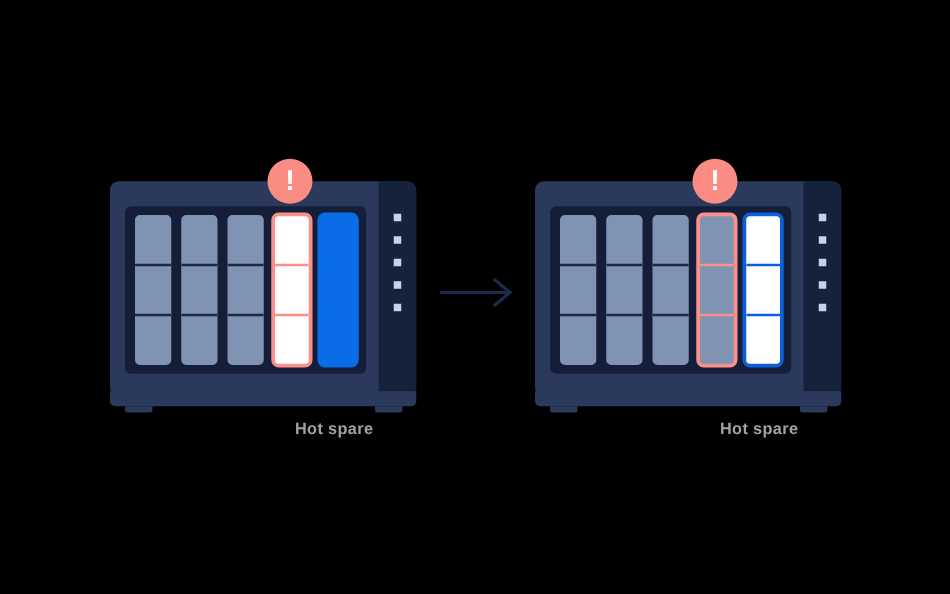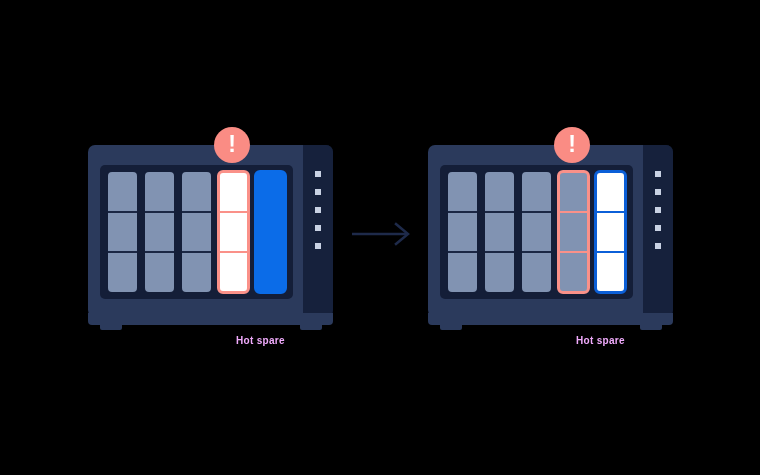--- a/index.html
+++ b/index.html
@@ -185,23 +185,23 @@
     line-height: 1;
     font-family: "Liberation Sans", sans-serif;
     transform: translateY(-1px);
   }
 
   
   .caption {
     position: absolute;
     top: 190px;
     left: 148px;
-    font-size: 10px;
+    font-size: 13px;
     font-weight: bold;
-    color: #f0abfc;
+    color: #a3a3a3;
     letter-spacing: 0.3px;
     white-space: nowrap;
   }
 
   
   .arrow {
     position: absolute;
     left: 352px;
     top: 222px;
     width: 62px;

